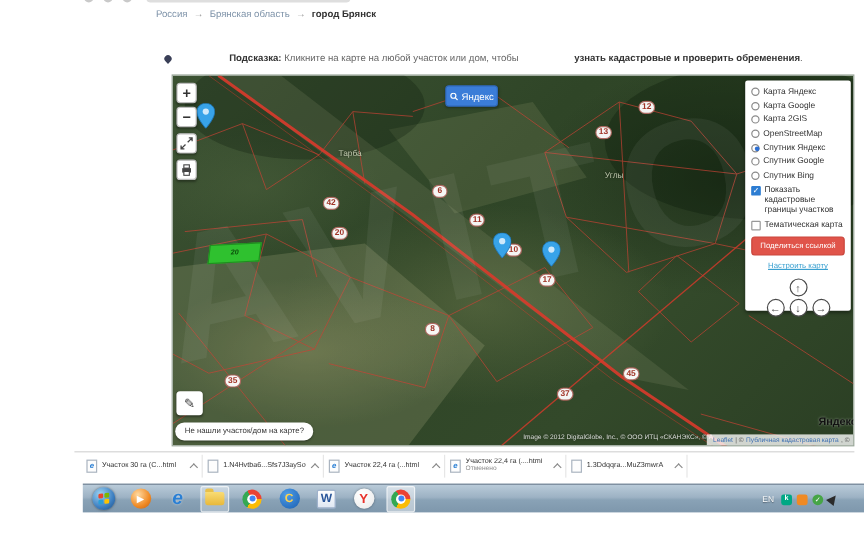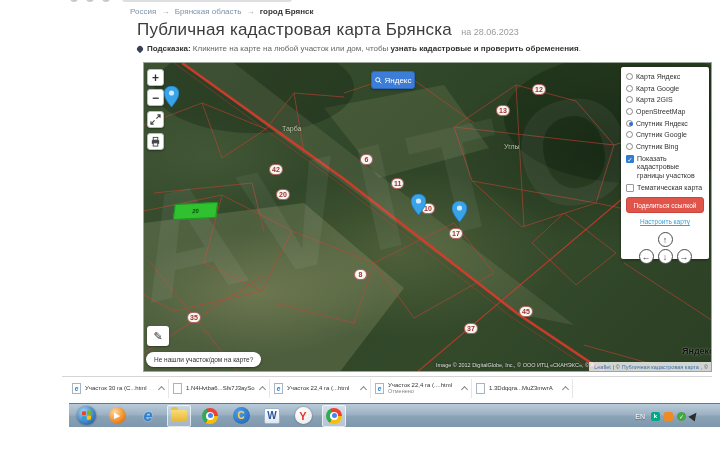--- a/index.html
+++ b/index.html
@@ -15,21 +15,21 @@
   .breadcrumb a{color:#7d92a8;text-decoration:none;cursor:pointer;}
   .breadcrumb .sep{color:#9a9a9a;margin:0 3px;}
   .breadcrumb b{color:#333;font-weight:bold;}
 
   .titlerow{position:absolute;left:137px;top:20px;white-space:nowrap;}
   .pagetitle{font-size:17px;color:#3c3c3c;letter-spacing:.2px;}
   .pagedate{font-size:9px;color:#9b9b9b;margin-left:5px;}
 
   .hintrow{position:absolute;left:137px;top:44px;font-size:8px;color:#666;white-space:nowrap;}
   .hintrow .pin{display:inline-block;width:6px;height:6px;background:#3a3f57;border-radius:50% 50% 50% 0;transform:rotate(-45deg);margin-right:4px;position:relative;top:1px;}
-  .hintrow b{color:#333;}
+  .hintrow b{color:#333;margin-left:44px;}
 
   
   .map{position:absolute;left:143px;top:62px;width:569px;height:310px;overflow:hidden;border:1px solid #9aa79a;background:
     radial-gradient(180px 90px at 20% 75%, rgba(150,150,100,.40), transparent 70%),
     radial-gradient(230px 120px at 45% 62%, rgba(140,148,95,.32), transparent 70%),
     radial-gradient(150px 80px at 12% 30%, rgba(90,110,70,.30), transparent 70%),
     radial-gradient(220px 130px at 82% 28%, rgba(18,32,16,.55), transparent 75%),
     linear-gradient(135deg,#3c5233 0%,#2f4527 40%,#33492a 70%,#2b3f24 100%);}
   .map svg.overlay{position:absolute;left:0;top:0;}
   .watermark{position:absolute;left:-15px;top:45px;font-size:150px;font-weight:bold;color:rgba(255,255,255,.06);transform:rotate(-13deg);letter-spacing:16px;pointer-events:none;}
@@ -116,24 +116,20 @@
   </div>
 
   <div class="breadcrumb">
     <a>Россия</a>
     <span class="sep">→</span>
     <a>Брянская область</a>
     <span class="sep">→</span>
     <b>город Брянск</b>
   </div>
 
-  <div class="titlerow">
-    <span class="pagetitle">Публичная кадастровая карта Брянска</span>
-    <span class="pagedate">на 28.06.2023</span>
-  </div>
 
   <div class="hintrow">
     <span class="pin"></span><b>Подсказка:</b><span> Кликните на карте на любой участок или дом, чтобы </span><b>узнать кадастровые и проверить обременения</b><span>.</span>
   </div>
 
   <div class="map">
     <svg class="overlay" width="569" height="310" viewBox="0 0 569 310">
       <g stroke="none">
         <path d="M0,160 L160,140 L260,225 L195,310 L0,310 Z" fill="rgba(190,190,145,0.20)"></path>
         <path d="M180,45 L300,22 L345,85 L235,115 Z" fill="rgba(165,175,125,0.16)"></path>

